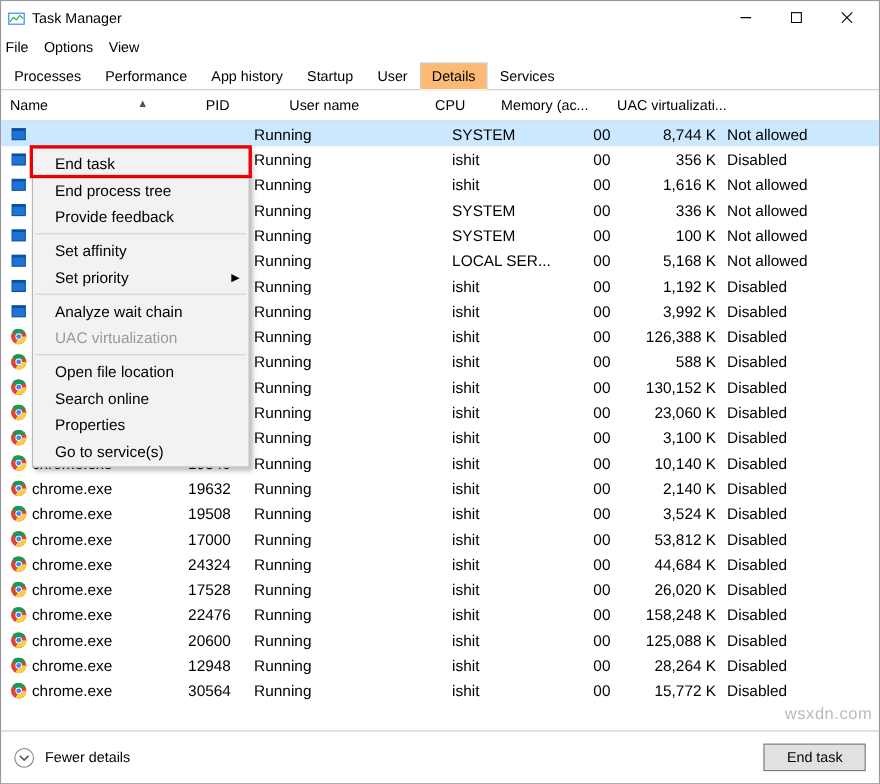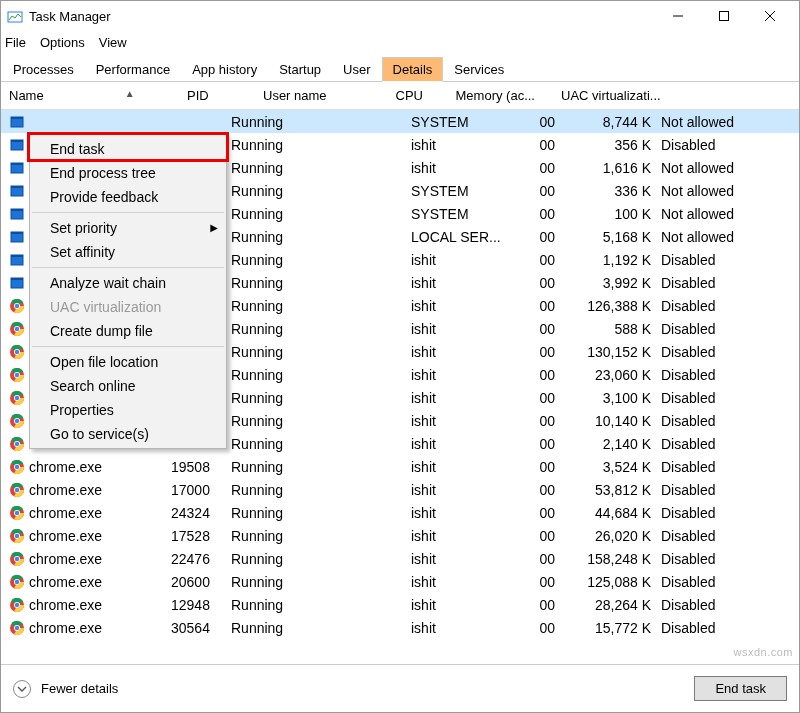--- a/index.html
+++ b/index.html
@@ -33,21 +33,21 @@
   .footer .spacer { flex:1; }
   .btn { border:1px solid #7a7a7a; padding:4px 20px; background:#e1e1e1; font-size:13px; }
   .expand-circle { width:18px; height:18px; border:1px solid #888; border-radius:50%; display:flex; align-items:center; justify-content:center; font-size:10px; }
   
   .context { position:absolute; left:28px; top:133px; width:198px; background:#f2f2f2; border:1px solid #b7b7b7; box-shadow:3px 3px 4px rgba(0,0,0,.25); font-size:14px; padding:2px 0; }
   .ctx-item { padding:4px 18px 4px 20px; position:relative; white-space:nowrap; }
   .ctx-item.disabled { color:#9a9a9a; }
   .ctx-sep { height:1px; background:#d0d0d0; margin:3px 2px; }
   .ctx-item .arrow { position:absolute; right:8px; top:6px; font-size:10px; }
   .highlight-box { position:absolute; left:26px; top:131px; width:202px; height:30px; border:3px solid #e00; pointer-events:none; }
-  .watermark { position:absolute; right:6px; bottom:54px; font-size:11px; color:#bbb; letter-spacing:0.5px; }
+  .watermark { position:absolute; right:6px; bottom:54px; font-size:15px; color:#bbb; letter-spacing:0.5px; }
 </style>
 </head>
 <body>
 
 <div class="window">
 
   <div class="titlebar">
     <span class="icon">
       <svg viewBox="0 0 16 16">
           <rect x="1" y="4" width="14" height="10" fill="#fff" stroke="#2a7fff"></rect>
@@ -501,26 +501,25 @@
     <span>Fewer details</span>
     <span class="spacer"></span>
     <button class="btn">End task</button>
   </div>
 
   <div class="context" id="ctx">
       <div class="ctx-item">End task</div>
       <div class="ctx-item">End process tree</div>
       <div class="ctx-item">Provide feedback</div>
       <div class="ctx-sep"></div>
+      <div class="ctx-item">Set affinity</div>
       <div class="ctx-item">Set priority<span class="arrow">▶</span></div>
-      <div class="ctx-item">Set affinity</div>
       <div class="ctx-sep"></div>
       <div class="ctx-item">Analyze wait chain</div>
       <div class="ctx-item disabled">UAC virtualization</div>
-      <div class="ctx-item">Create dump file</div>
       <div class="ctx-sep"></div>
       <div class="ctx-item">Open file location</div>
       <div class="ctx-item">Search online</div>
       <div class="ctx-item">Properties</div>
       <div class="ctx-item">Go to service(s)</div>
     </div>
   <div class="highlight-box"></div>
   <div class="watermark">wsxdn.com</div>
 </div>
 

